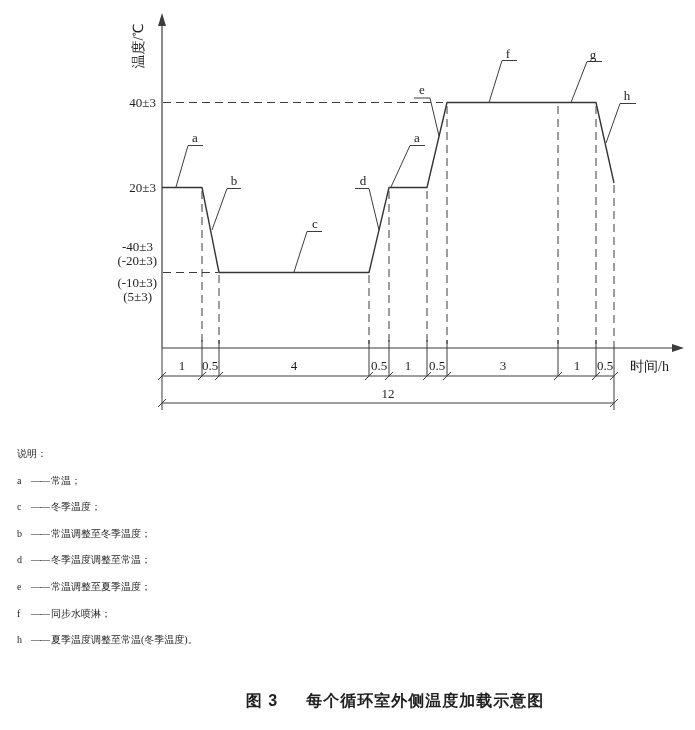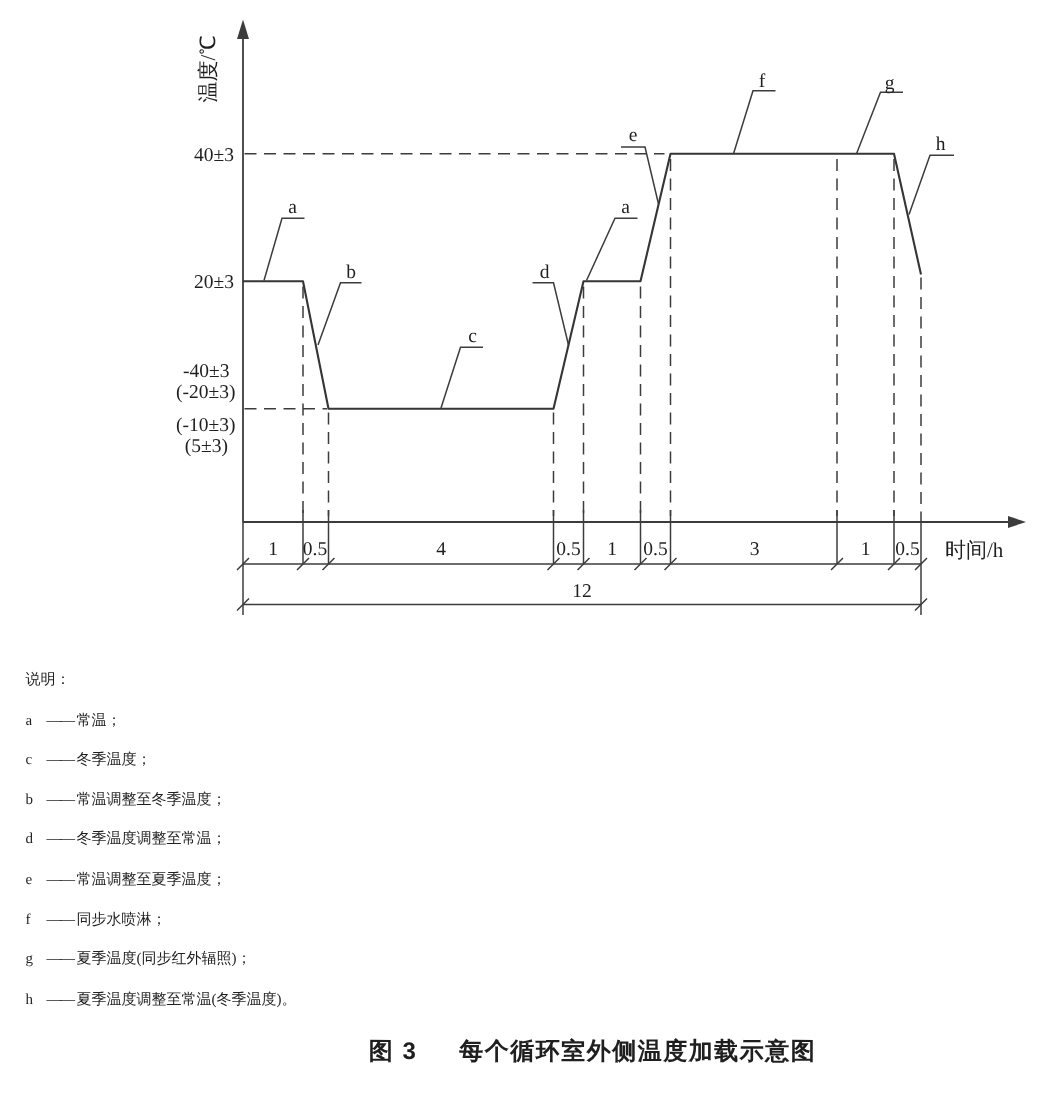--- a/index.html
+++ b/index.html
@@ -153,23 +153,20 @@
     <div>
       <span class="letter">d</span><span class="dash">——</span><span>冬季温度调整至常温；</span>
     </div>
     <div>
       <span class="letter">e</span><span class="dash">——</span><span>常温调整至夏季温度；</span>
     </div>
     <div>
       <span class="letter">f</span><span class="dash">——</span><span>同步水喷淋；</span>
     </div>
     <div>
-      <span class="letter">g</span><span class="dash">——</span><span>夏季温度(同步红外辐照)；</span>
-    </div>
-    <div>
       <span class="letter">h</span><span class="dash">——</span><span>夏季温度调整至常温(冬季温度)。</span>
     </div>
   </div>
 
   <div class="caption">
     <span class="cap-label">图 3</span><span>每个循环室外侧温度加载示意图</span>
   </div>
 
 </div>
 

